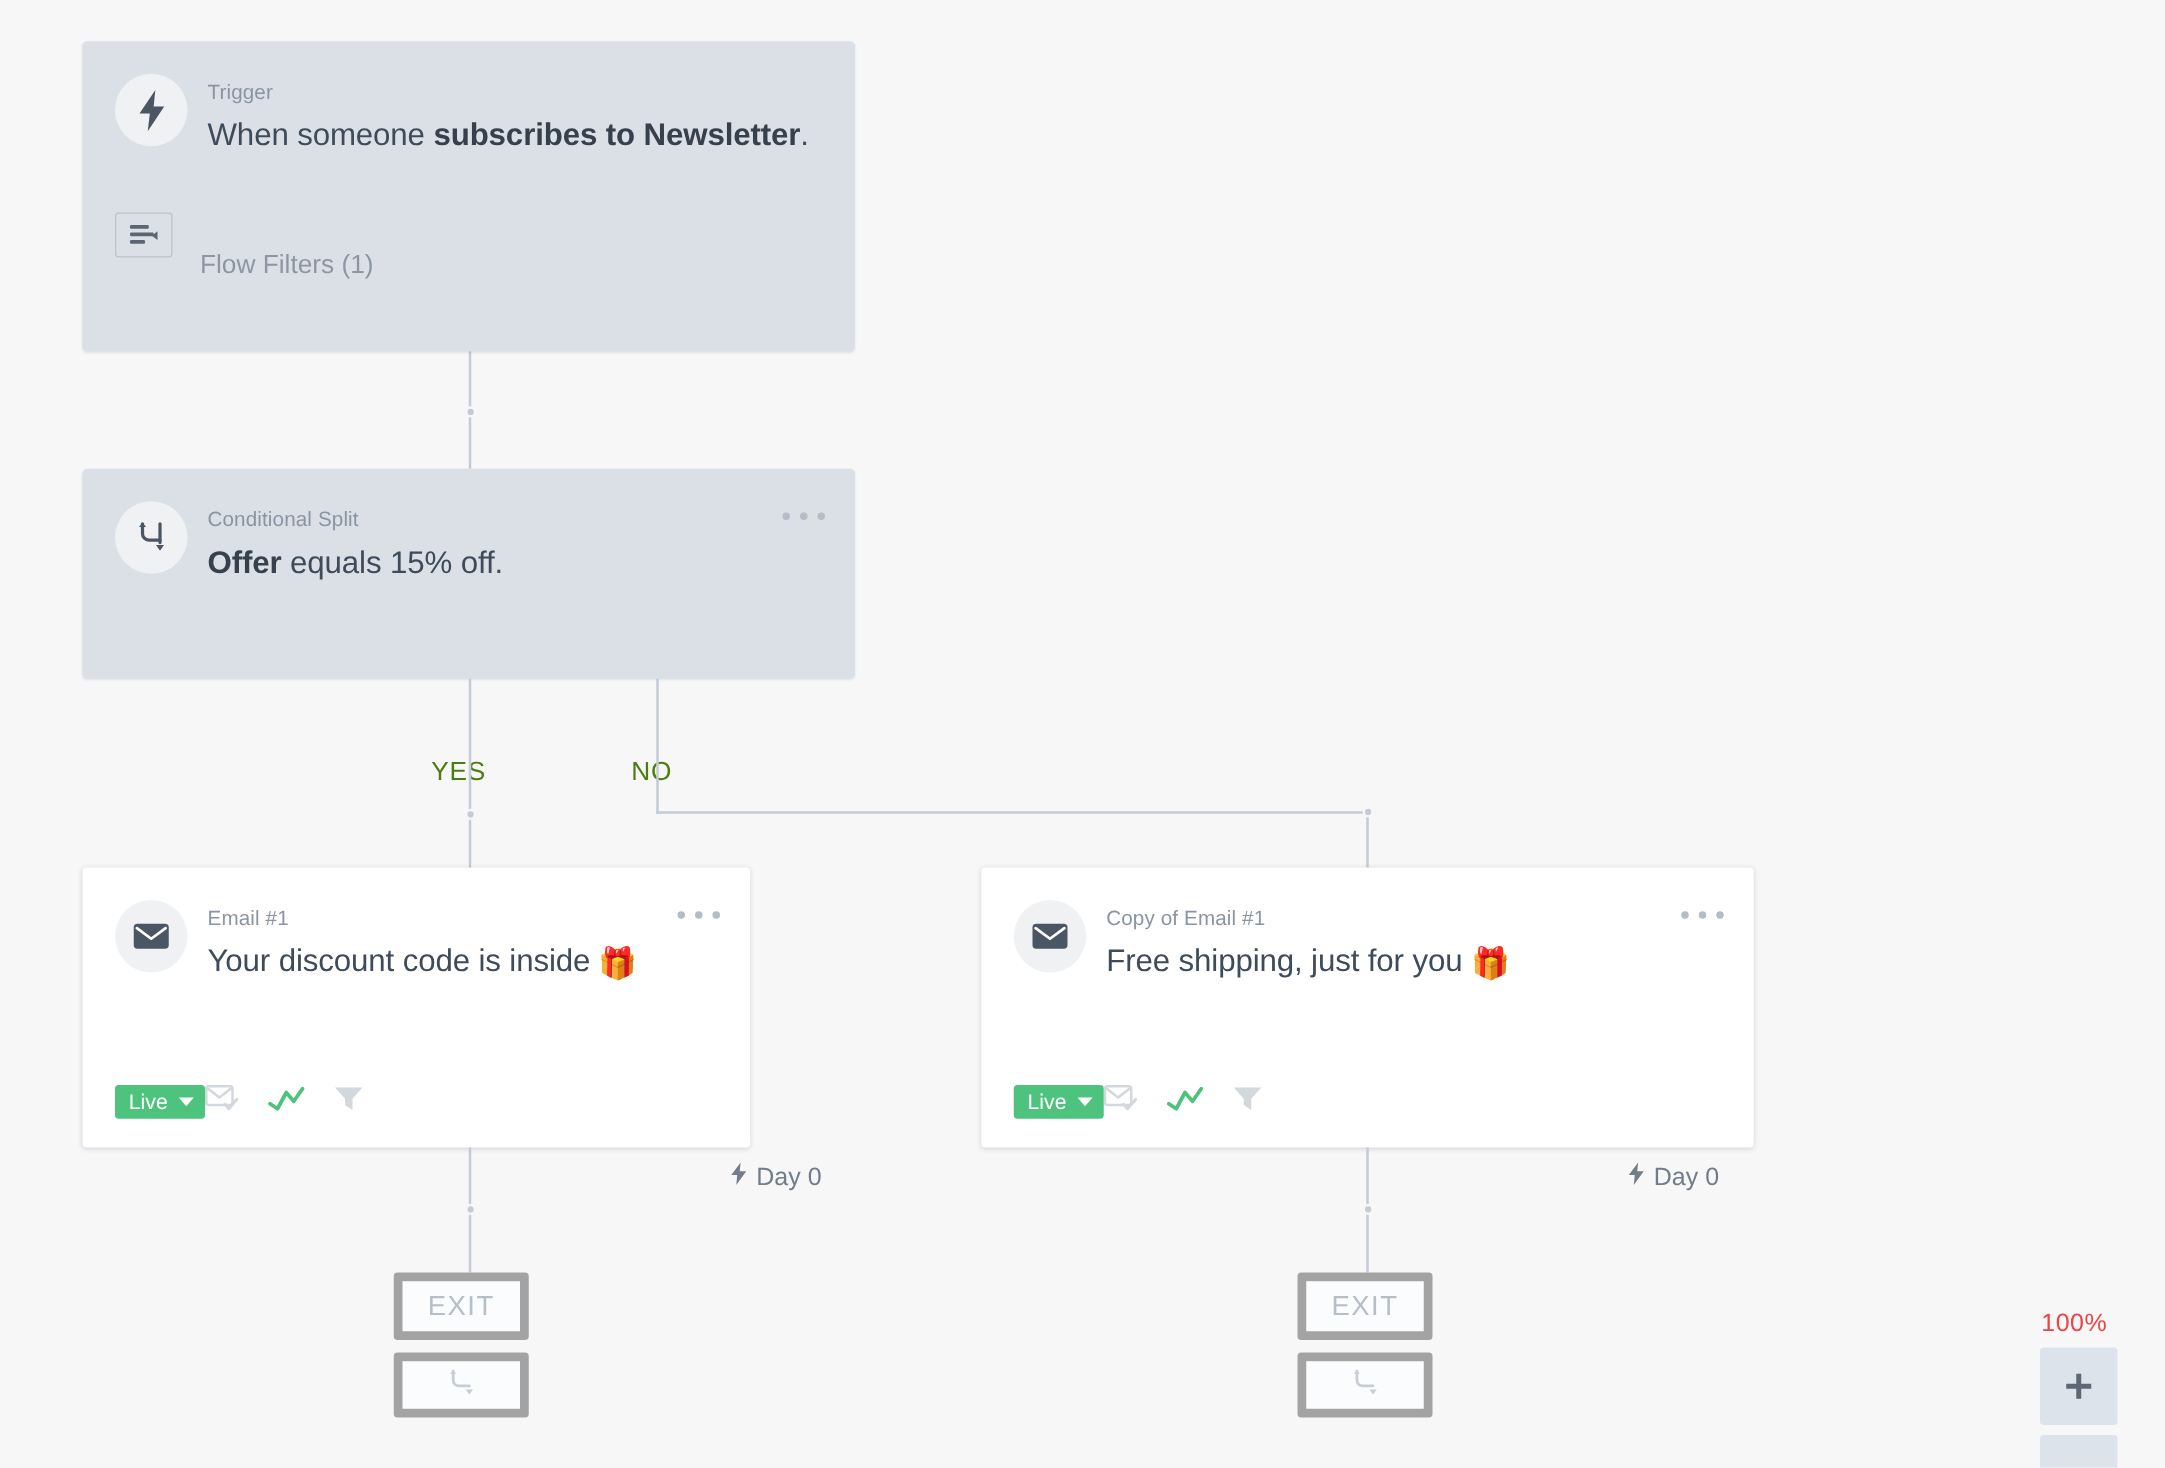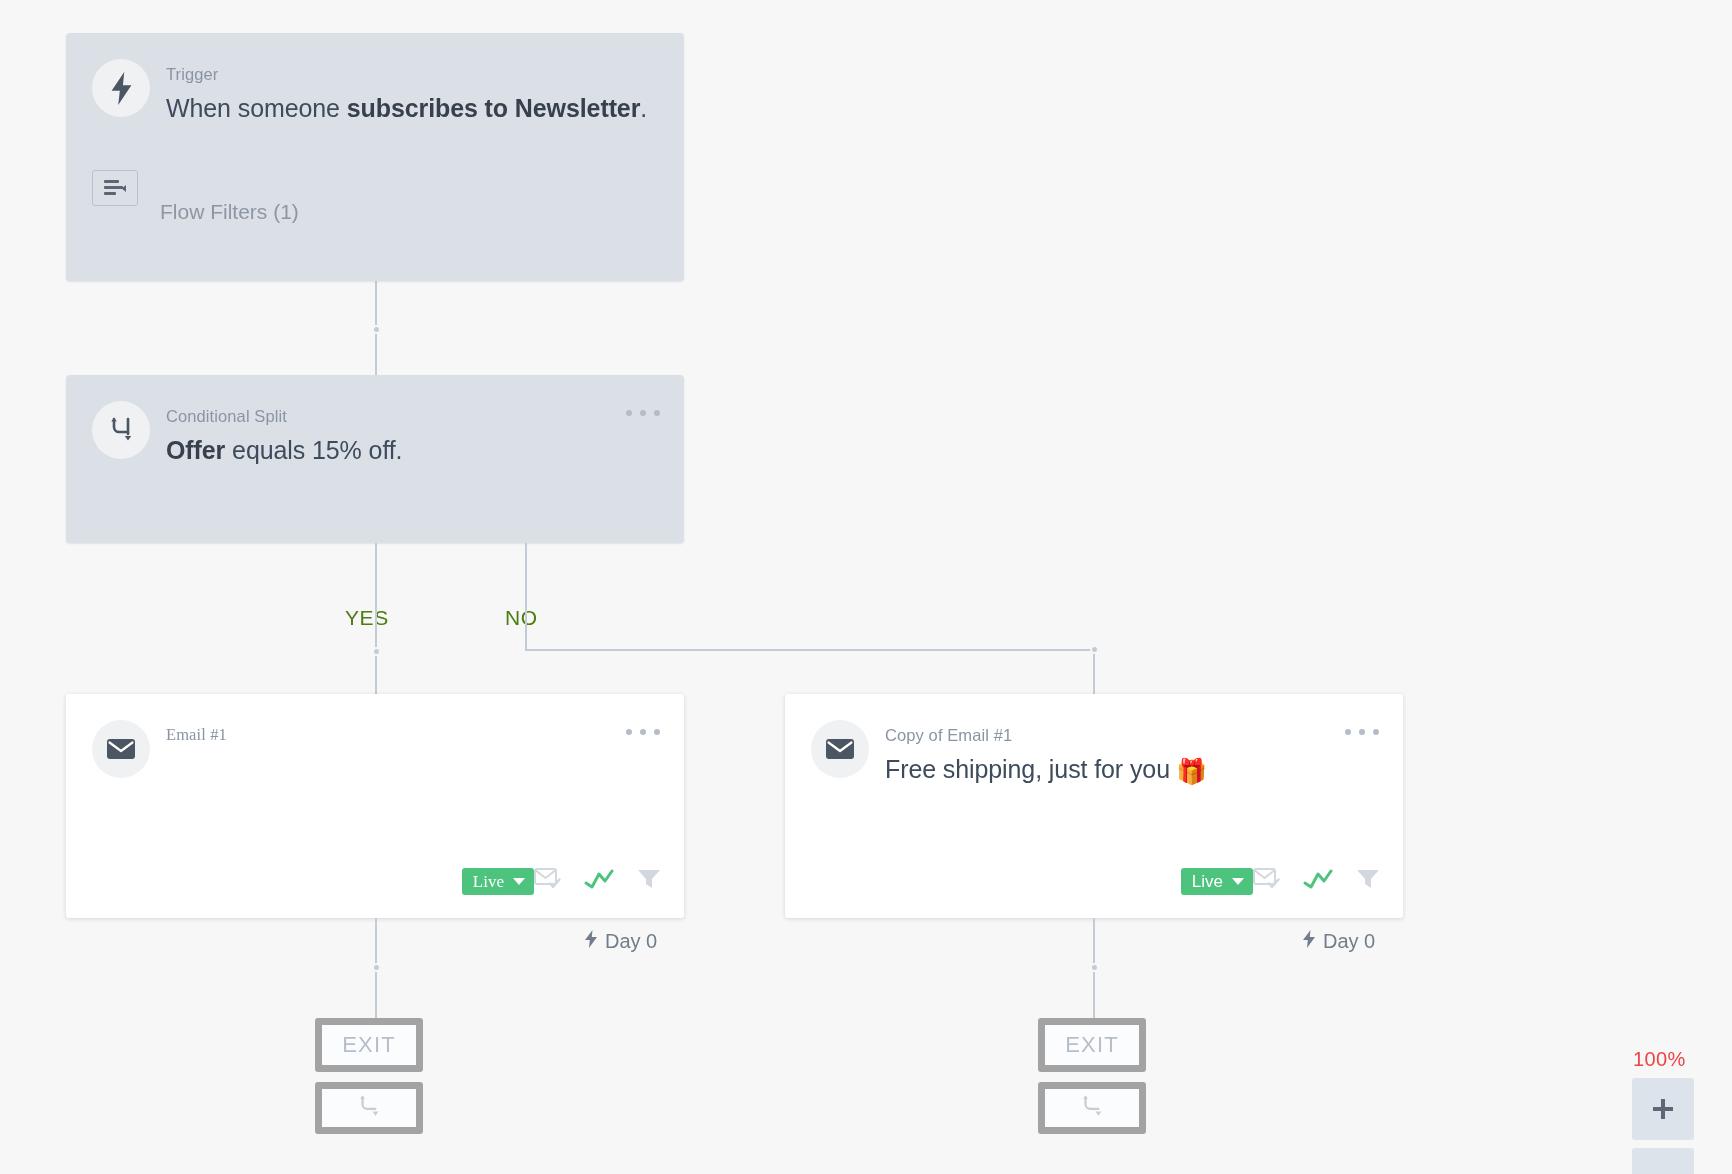--- a/index.html
+++ b/index.html
@@ -130,21 +130,21 @@
     margin-top: 47px;
   }
 
   
   .card-footer {
     position: absolute;
     left: 0; right: 0; bottom: 0;
     height: 74px;
     display: flex;
     align-items: center;
-    justify-content: flex-end;
+    justify-content: flex-start;
     padding: 0 22px 0 26px;
   }
   .live-badge {
     display: inline-flex;
     align-items: center;
     background: #4ec37e;
     color: #ffffff;
     font-size: 17px;
     border-radius: 3px;
     padding: 5px 9px 5px 11px;
@@ -280,30 +280,33 @@
   <div class="branch-label" style="left:505px; top:606px;">NO</div>
 
   <div class="vline" style="left:375px; top:543px; height:152px;"></div>
   <div class="dot" style="left:372px; top:647px;"></div>
 
   <div class="vline" style="left:525px; top:543px; height:108px;"></div>
   <div class="hline" style="left:525px; top:649px; width:570px;"></div>
   <div class="vline" style="left:1093px; top:649px; height:46px;"></div>
   <div class="dot" style="left:1090px; top:645px;"></div>
 
-  <div class="node node-white" style="left:66px; top:694px; width:618px; height:224px;font-family:Liberation Serif, serif;">
+  <div class="node node-white" style="left:66px; top:694px; width:534px; height:224px;">
     <div class="node-head">
       <div class="avatar avatar-light">
         <svg width="30" height="24" viewBox="0 0 30 24" aria-hidden="true">
           <rect x="1" y="2" width="28" height="20" rx="3" fill="#4a5664"></rect>
           <path d="M3.5 5.5 L15 14 L26.5 5.5" stroke="#ffffff" stroke-width="2.2" fill="none" stroke-linecap="round" stroke-linejoin="round"></path>
         </svg>
       </div>
       <div class="head-text">
         <div class="kicker">Email #1</div>
+        <div class="headline"><span>Your discount code is inside</span>
+          <span class="emoji">🎁</span>
+        </div>
       </div>
       <div class="dots-btn">
         <i></i>
           <i></i>
           <i></i>
       </div>
     </div>
     <div class="card-footer">
       <div class="live-badge">
         <span>Live</span>

